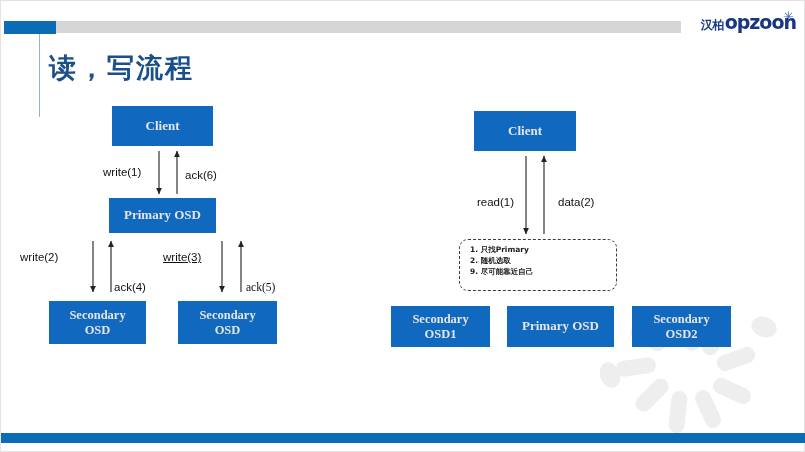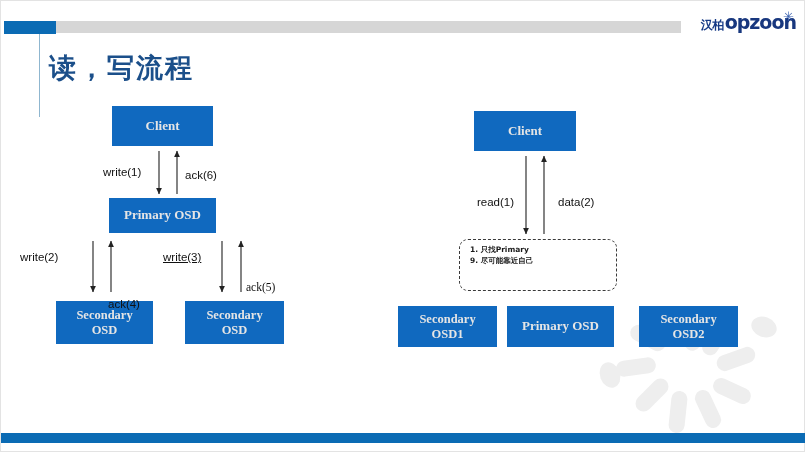--- a/index.html
+++ b/index.html
@@ -30,21 +30,21 @@
   .footer-bar{position:absolute;left:0;bottom:8px;width:805px;height:10px;background:#0b6bb4;}
 
   
   .burst{position:absolute;right:18px;bottom:18px;width:190px;height:120px;pointer-events:none;}
   .burst svg{width:100%;height:100%;display:block;}
 
   
   .node{position:absolute;background:#1069bf;color:#e5e5e5;display:flex;align-items:center;
         justify-content:center;text-align:center;font-family:"Liberation Serif","DejaVu Serif",serif;
         font-weight:700;font-size:13px;line-height:1.15;box-sizing:border-box;}
-  .node.two-line{font-size:12.5px;margin-left:7px;}
+  .node.two-line{font-size:12.5px;}
 
   
   .alabel{position:absolute;font-size:11.5px;color:#111;white-space:nowrap;
           font-family:"Liberation Sans","DejaVu Sans",sans-serif;}
 
   
   .arrows{position:absolute;left:0;top:0;width:805px;height:452px;pointer-events:none;}
 
   
   .note{position:absolute;left:458px;top:238px;width:158px;height:52px;
@@ -94,28 +94,29 @@
 
   <div class="node two-line" style="left:48px;top:300px;width:97px;height:43px;white-space:pre-line;">Secondary
 OSD</div>
 
   <div class="node two-line" style="left:177px;top:300px;width:99px;height:43px;white-space:pre-line;">Secondary
 OSD</div>
 
   <div class="alabel" style="left:85px;top:165px;margin-left:17px;">write(1)</div>
   <div class="alabel" style="left:184px;top:168px;">ack(6)</div>
   <div class="alabel" style="left:19px;top:250px;">write(2)</div>
-  <div class="alabel" style="left:107px;top:280px;margin-top:17px;">ack(4)</div>
+  <div class="alabel" style="left:113px;top:280px;">ack(4)</div>
   <div class="alabel" style="left:162px;top:250px;text-decoration:underline;">write(3)</div>
   <div class="alabel" style="left:245px;top:280px;font-family:Liberation Serif, serif;">ack(5)</div>
 
   <div class="node" style="left:473px;top:110px;width:102px;height:40px;">Client</div>
 
   <div class="note">
     <div class="note-line">1. 只找Primary</div>
+    <div class="note-line">2. 随机选取</div>
     <div class="note-line">9. 尽可能靠近自己</div>
   </div>
 
   <div class="node two-line" style="left:390px;top:305px;width:99px;height:41px;white-space:pre-line;">Secondary
 OSD1</div>
 
   <div class="node" style="left:506px;top:305px;width:107px;height:41px;">Primary OSD</div>
 
   <div class="node two-line" style="left:631px;top:305px;width:99px;height:41px;white-space:pre-line;">Secondary
 OSD2</div>

